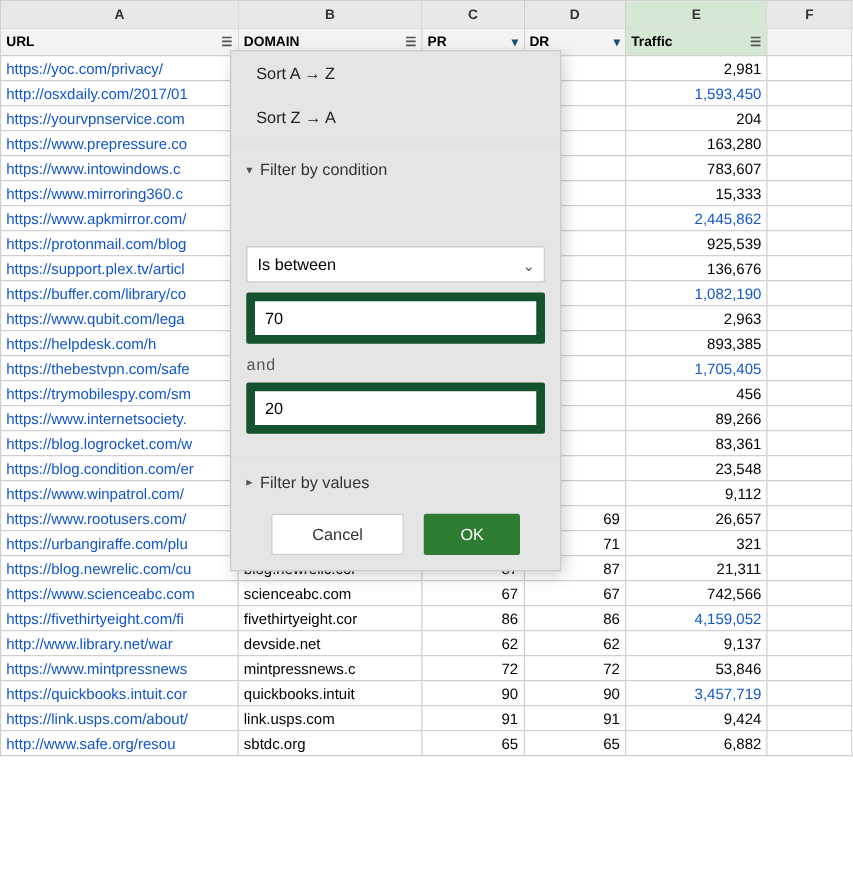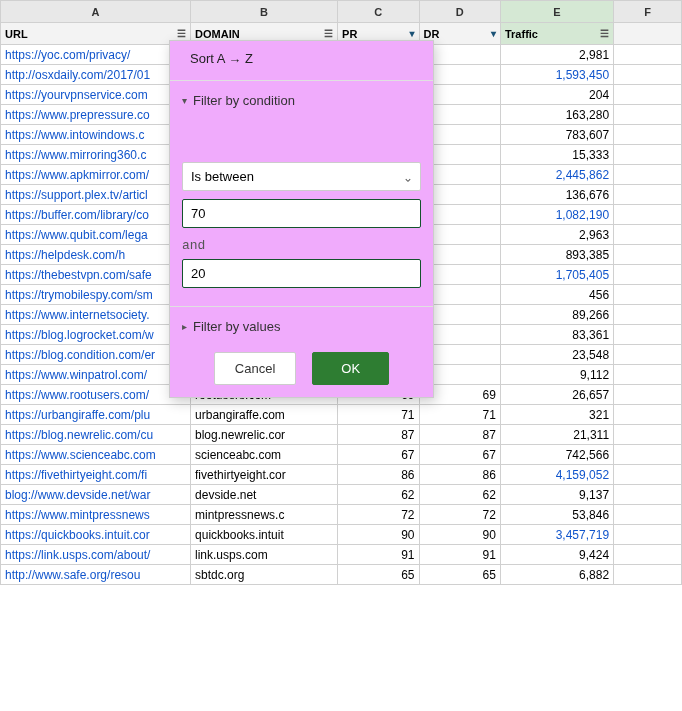--- a/index.html
+++ b/index.html
@@ -86,23 +86,23 @@
 
     
     .col-e-header {
       background: #d5e8d4 !important;
     }
 
     
     .dropdown-panel {
       position: absolute;
       top: 40px;
-      left: 169px;
+      left: 184px;
       width: 265px;
-      background: #f0abfc;
+      background: #e5e5e5;
       border: 1px solid #ccc;
       box-shadow: 2px 4px 12px rgba(0,0,0,0.2);
       z-index: 100;
       padding: 0;
     }
 
     .dropdown-item {
       padding: 10px 20px;
       cursor: pointer;
       font-size: 13px;
@@ -161,21 +161,21 @@
       transform: translateY(-50%) rotate(180deg);
       font-size: 12px;
       color: #555;
       pointer-events: none;
     }
 
     .filter-input {
       width: 100%;
       padding: 6px 8px;
       font-size: 13px;
-      border: 1px solid #14532d;
+      border: 7px solid #14532d;
       border-radius: 2px;
       margin-bottom: 6px;
     }
 
     .and-label {
       font-size: 13px;
       color: #555;
       margin: 4px 0 6px 0;
       display: block;
       font-family: Liberation Mono, monospace;
@@ -197,21 +197,21 @@
     }
 
     .action-buttons {
       display: flex;
       justify-content: center;
       gap: 16px;
       padding: 10px 12px 12px 12px;
     }
 
     .btn-cancel {
-      padding: 8px 20px;
+      padding: 8px 32px;
       background: #fff;
       border: 1px solid #ccc;
       border-radius: 2px;
       font-size: 13px;
       color: #333;
       cursor: pointer;
     }
 
     .btn-ok {
       padding: 8px 28px;
@@ -342,20 +342,28 @@
         </tr>
         <tr>
           <td class="link">https://www.apkmirror.com/</td>
           <td></td>
           <td style="text-align: right;"></td>
           <td style="text-align: right;"></td>
           <td class="traffic-val highlighted">2,445,862</td>
           <td></td>
         </tr>
         <tr>
+          <td class="link">https://protonmail.com/blog</td>
+          <td></td>
+          <td style="text-align: right;"></td>
+          <td style="text-align: right;"></td>
+          <td class="traffic-val">925,539</td>
+          <td></td>
+        </tr>
+        <tr>
           <td class="link">https://support.plex.tv/articl</td>
           <td></td>
           <td style="text-align: right;"></td>
           <td style="text-align: right;"></td>
           <td class="traffic-val">136,676</td>
           <td></td>
         </tr>
         <tr>
           <td class="link">https://buffer.com/library/co</td>
           <td></td>
@@ -462,21 +470,21 @@
         </tr>
         <tr>
           <td class="link">https://fivethirtyeight.com/fi</td>
           <td>fivethirtyeight.cor</td>
           <td style="text-align: right;">86</td>
           <td style="text-align: right;">86</td>
           <td class="traffic-val highlighted">4,159,052</td>
           <td></td>
         </tr>
         <tr>
-          <td class="link">blog://www.devside.net/war</td>
+          <td class="link">http://www.library.net/war</td>
           <td>devside.net</td>
           <td style="text-align: right;">62</td>
           <td style="text-align: right;">62</td>
           <td class="traffic-val">9,137</td>
           <td></td>
         </tr>
         <tr>
           <td class="link">https://www.mintpressnews</td>
           <td>mintpressnews.c</td>
           <td style="text-align: right;">72</td>
@@ -506,20 +514,21 @@
           <td style="text-align: right;">65</td>
           <td style="text-align: right;">65</td>
           <td class="traffic-val">6,882</td>
           <td></td>
         </tr>
       </tbody>
   </table>
 
   <div class="dropdown-panel">
     <div class="dropdown-item">Sort A → Z</div>
+    <div class="dropdown-item">Sort Z → A</div>
     <div class="divider"></div>
 
     <div class="section-header">
       <span class="arrow">▾</span>
       <span>Filter by condition</span>
     </div>
 
     <div class="filter-condition-body">
       <div class="select-wrapper">
         <select>

